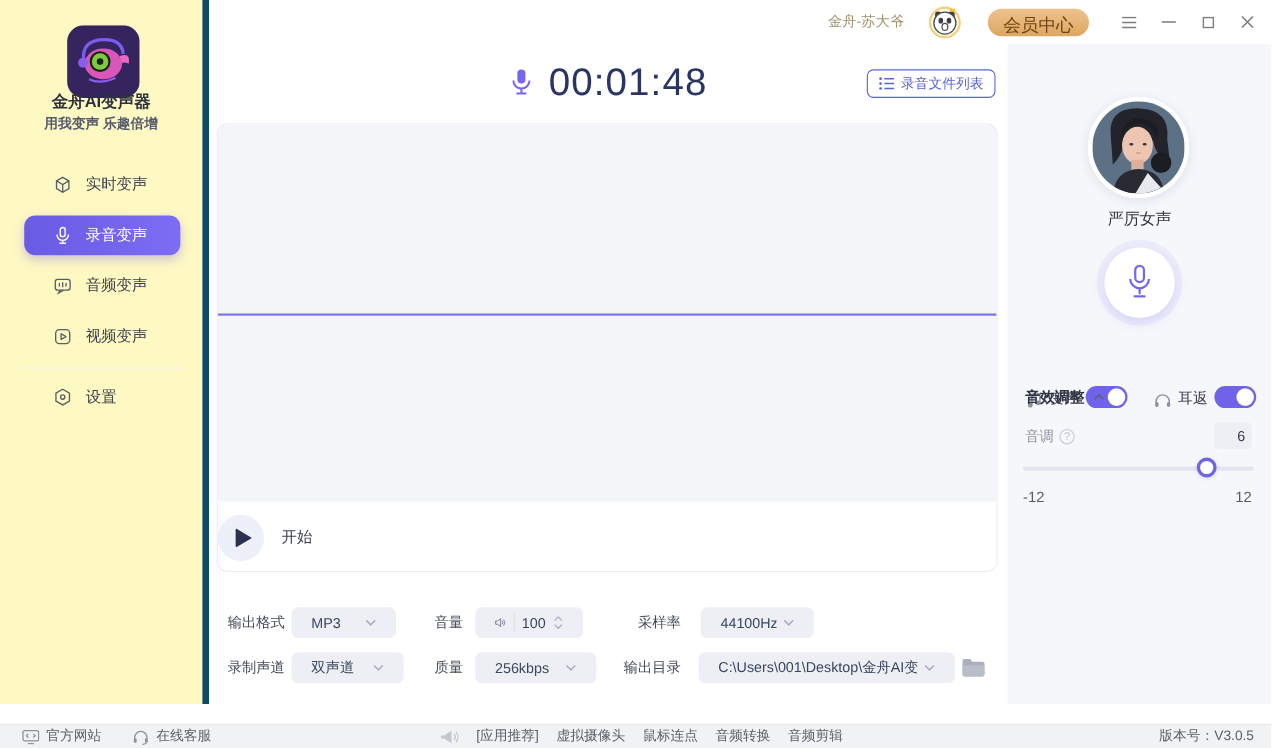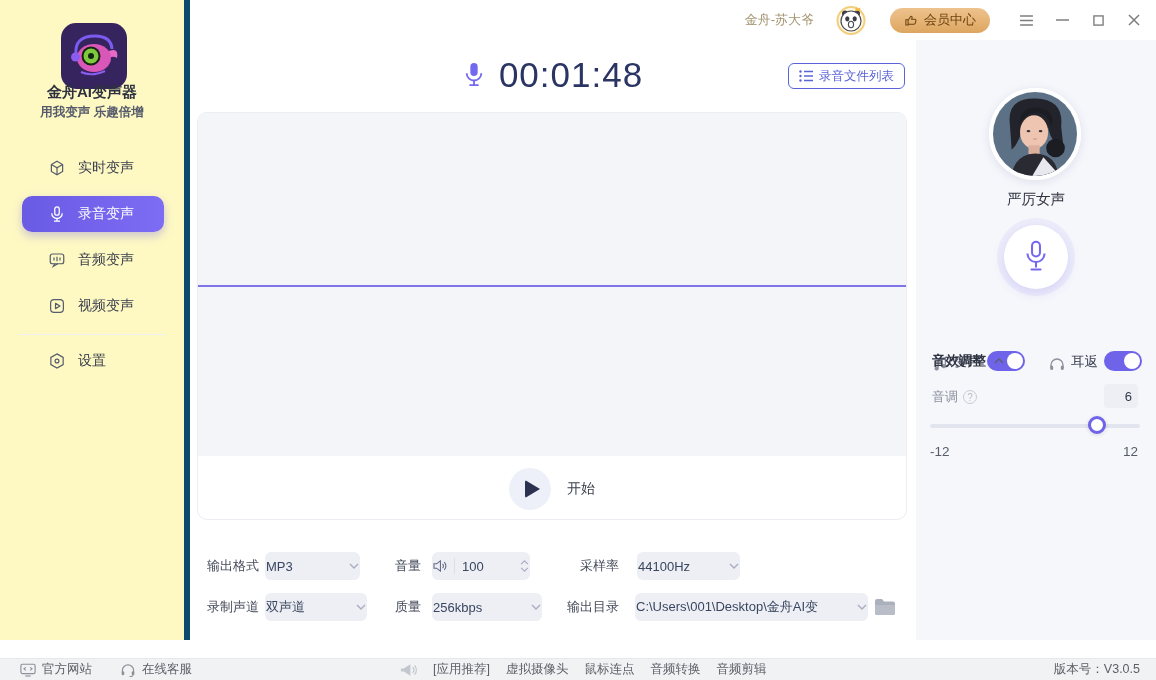--- a/index.html
+++ b/index.html
@@ -6,22 +6,22 @@
   html,body { width:1156px; height:680px; }
   body { font-family:"Liberation Sans","DejaVu Sans",sans-serif; background:#fff; overflow:hidden; }
   #app { position:relative; width:1156px; height:680px; background:#fff; }
 
   
   .titlebar { position:absolute; left:190px; top:0; right:0; height:40px; background:#fff;
     display:flex; align-items:center; justify-content:flex-end; padding-right:14px; }
   .username { font-size:13px; color:#a2946f; margin-right:22px; }
   .panda { width:30px; height:30px; margin-right:24px; cursor:pointer; }
   .member-btn { height:25px; padding:0 14px; border-radius:13px; border:none; cursor:pointer;
-    background:linear-gradient(180deg,#eec28d,#dda660); color:#6d4312; font-size:13px;
-    display:flex; align-items:center; gap:5px; margin-right:28px; font-family:inherit; }
+    background:linear-gradient(180deg,#eec28d,#dda660); color:#6d4312; font-size:16px;
+    display:flex; align-items:center; gap:5px; margin-right:28px; font-family:inherit;flex-direction:column; }
   .winctl { display:flex; align-items:center; gap:20px; color:#7d7d7d; }
   .winctl > div { cursor:pointer; display:flex; align-items:center; justify-content:center; width:16px; height:16px; }
 
   
   .sidebar { position:absolute; left:0; top:0; width:190px; height:640px; background:#fef9c3; border-right:6px solid #0c4a6e; }
   .logo { position:absolute; left:61px; top:23px; width:66px; height:66px; }
   .app-name { position:absolute; top:83px; left:0; width:100%; text-align:center; font-size:15px; font-weight:bold; color:#2e3240; }
   .app-tag { position:absolute; top:104px; left:0; width:100%; text-align:center; font-size:12.5px; font-weight:bold; color:#555b6b; }
   .side-item { position:absolute; left:22px; width:142px; height:36px; border-radius:10px; display:flex; align-items:center;
     padding-left:26px; gap:12px; font-size:14px; color:#3c414e; cursor:pointer; }
@@ -36,31 +36,31 @@
   .timer-row svg { width:22px; height:30px; color:#7468f0; }
   .timer { font-size:35px; color:#2b3564; letter-spacing:1px; }
   .filelist-btn { position:absolute; right:11px; top:23px; height:26px; padding:0 10px; background:#fff;
     border:1px solid #5a64d8; border-radius:6px; color:#5a64d8; font-size:12.5px; display:flex; align-items:center; gap:6px;
     cursor:pointer; font-family:inherit; }
   .filelist-btn svg { width:14px; height:12px; }
 
   .rec-card { position:absolute; left:7px; top:72px; width:710px; height:408px; background:#fff; border:1px solid #ebedf3; border-radius:10px; overflow:hidden; }
   .wave-area { position:absolute; left:0; top:0; width:100%; height:343px; background:#f4f5f9; }
   .wave-line { position:absolute; left:0; top:172px; width:100%; height:2px; background:#7d75e9; }
-  .controls { position:absolute; left:0; top:355px; width:100%; display:flex; align-items:flex-start; justify-content:center; gap:26px; }
+  .controls { position:absolute; left:0; top:355px; width:100%; display:flex; align-items:flex-start; justify-content:center; gap:26px;flex-direction:column; }
   .ctl-group { display:flex; align-items:center; gap:16px; }
   .ctl-circle { width:42px; height:42px; border-radius:50%; background:#edf0f8; border:none; cursor:pointer;
     display:flex; align-items:center; justify-content:center; }
   .play-tri { width:0; height:0; border-left:15px solid #2c3150; border-top:9px solid transparent; border-bottom:9px solid transparent; margin-left:4px; border-radius:2px; }
   .stop-sq { width:17px; height:17px; background:#2c3150; border-radius:4px; }
   .ctl-label { font-size:14px; color:#3a3f4d; }
 
   .set-label { position:absolute; font-size:13px; color:#454b5a; line-height:28px; }
   .field { position:absolute; height:28px; background:#edeff5; border-radius:6px; display:flex; align-items:center;
-    padding:0 1px; font-size:13px; color:#39465f; cursor:pointer; }
+    padding:0 18px; font-size:13px; color:#39465f; cursor:pointer; }
   .field .val { flex:1; white-space:nowrap; overflow:hidden; }
   .chev { width:10px; height:6px; flex:0 0 auto; margin-left:6px; }
   .volbox { justify-content:flex-start; gap:7px; cursor:default; }
   .volbox .vsep { width:1px; height:16px; background:#dcdfe8; }
   .spin { display:flex; flex-direction:column; gap:2px; margin-left:auto; cursor:pointer; }
   .spin svg { width:9px; height:5px; }
   .folder-btn { position:absolute; width:22px; height:18px; cursor:pointer; }
 
   
   .panel { position:absolute; left:916px; top:40px; width:240px; height:600px; background:#f6f7fb; }

